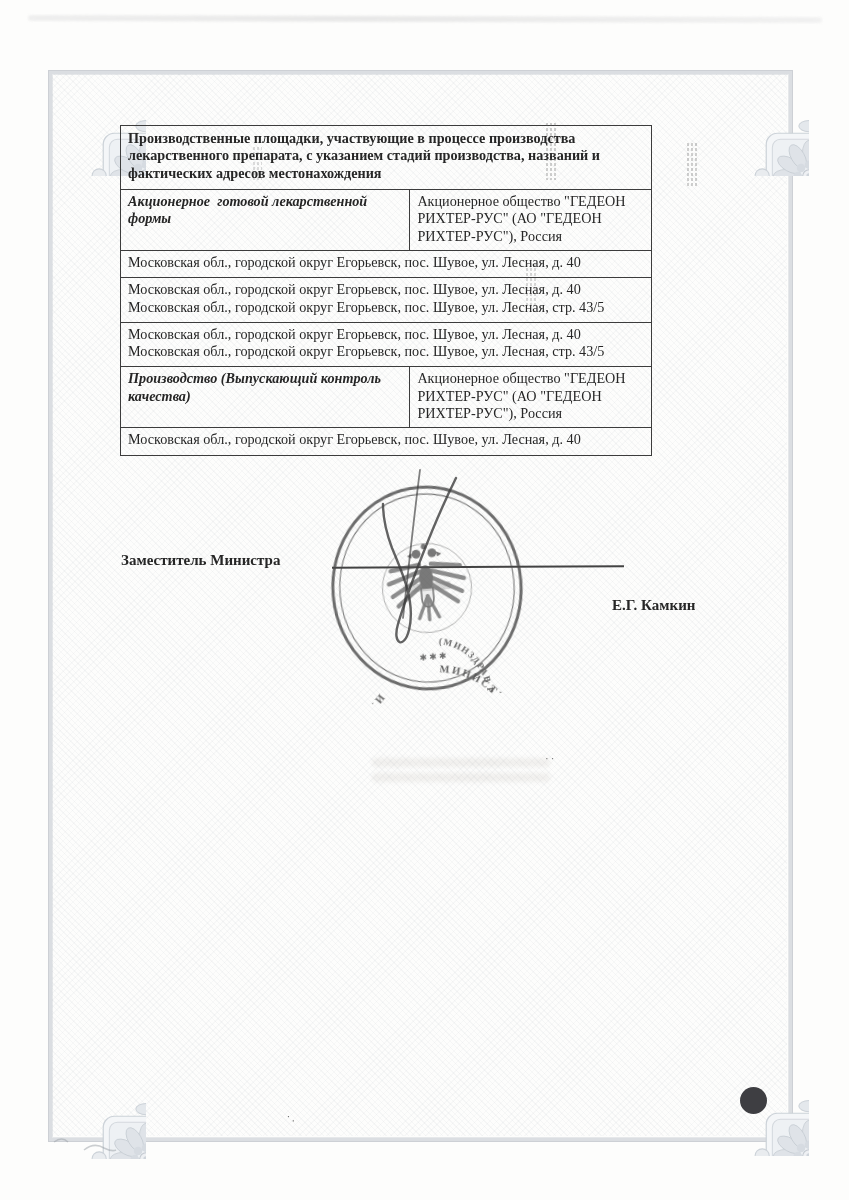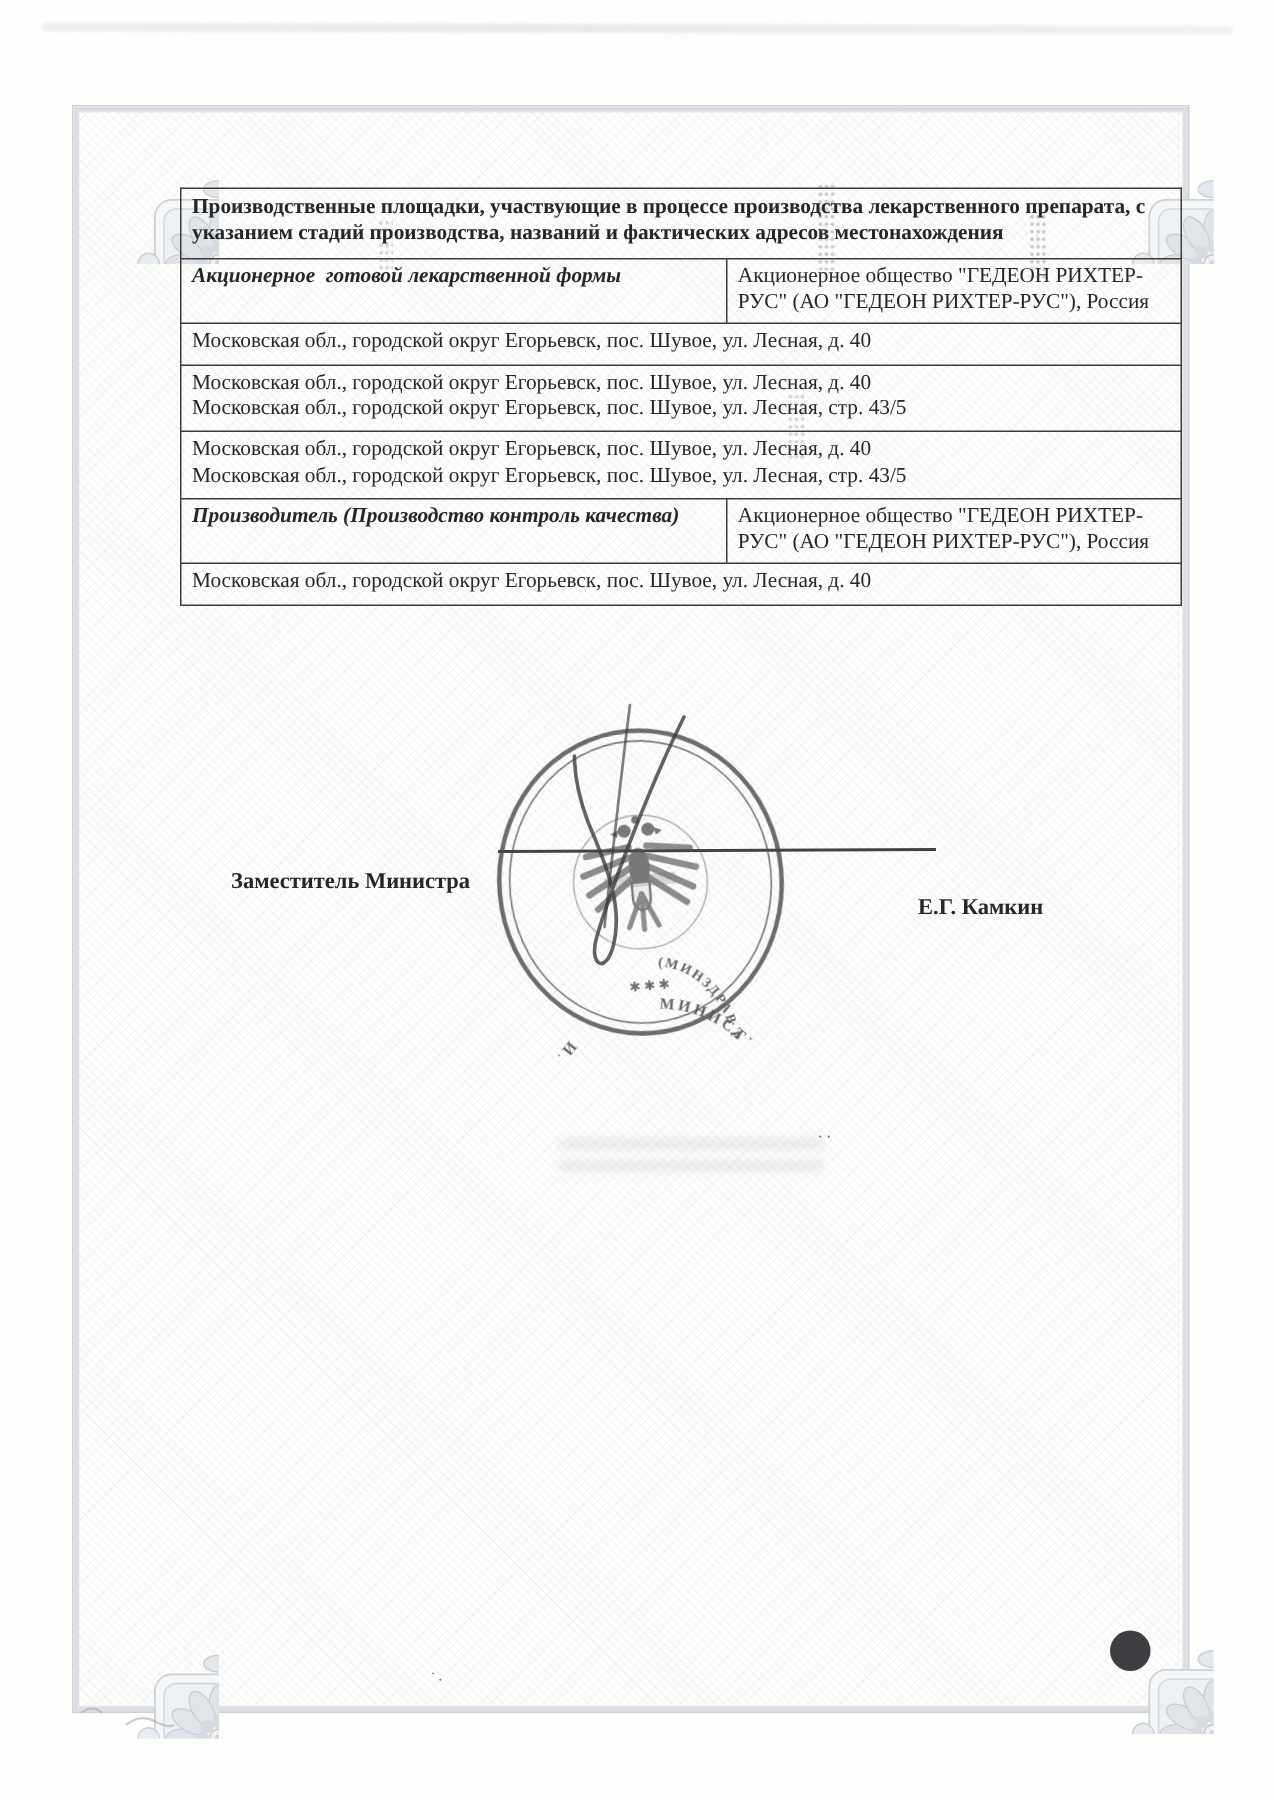--- a/index.html
+++ b/index.html
@@ -21,29 +21,29 @@
     background:
       repeating-linear-gradient(45deg, rgba(176,183,191,.10) 0 1px, transparent 1px 4px),
       repeating-linear-gradient(-45deg, rgba(176,183,191,.08) 0 1px, transparent 1px 5px);
   }
   .rosette{position:absolute;width:112px;height:112px;}
   .rosette.tl{left:34px;top:64px;} .rosette.tr{left:697px;top:64px;}
   .rosette.bl{left:34px;top:1047px;} .rosette.br{left:697px;top:1044px;}
   .punch-dot{position:absolute;left:740px;top:1087px;width:27px;height:27px;border-radius:50%;
     background:#3e3e42;filter:blur(.4px);}
   
-  .doc-table{position:absolute;left:120px;top:125px;width:668px;border-collapse:collapse;
+  .doc-table{position:absolute;left:120px;top:125px;width:532px;border-collapse:collapse;
     font-size:14.2px;line-height:1.22;filter:blur(.18px);}
   .doc-table td{border:1.7px solid #3c3c3c;padding:3px 7px 5px;vertical-align:top;}
   .doc-table td.hdr{font-weight:bold;padding:4px 7px 7px;}
   .doc-table td.stage{font-weight:bold;font-style:italic;width:308px;white-space:pre-wrap;}
   .doc-table td.mfr{width:254px;}
   .doc-table td.addr{padding:3px 7px 6px;}
   
-  .sig-title{position:absolute;left:121px;top:580px;font-size:15px;font-weight:bold;margin-left:33px;}
+  .sig-title{position:absolute;left:121px;top:552px;font-size:15px;font-weight:bold;}
   .sig-name{position:absolute;left:612px;top:549px;font-size:15px;font-weight:bold;margin-top:48px;}
   .sig-line{position:absolute;left:332px;top:566px;width:292px;height:2px;background:#2f2f2f;
     opacity:.9;transform:rotate(-.25deg);}
   .stamp{position:absolute;left:323px;top:477px;width:208px;height:222px;
     transform:rotate(-5deg);opacity:.92;filter:blur(.25px);}
   .scribble{position:absolute;left:352px;top:466px;width:150px;height:208px;}
   
   .speckle{position:absolute;opacity:.28;filter:blur(.3px);
     background-image:radial-gradient(circle, #5a5a5a 38%, transparent 40%);
     background-size:4px 5px;}
@@ -99,21 +99,21 @@
     </tr>
 
     <tr>
       <td class="addr" colspan="2">
         <div>Московская обл., городской округ Егорьевск, пос. Шувое, ул. Лесная, д. 40</div>
         <div>Московская обл., городской округ Егорьевск, пос. Шувое, ул. Лесная, стр. 43/5</div>
       </td>
     </tr>
 
     <tr>
-      <td class="stage">Производитель (Производство контроль качества)</td>
+      <td class="stage">Производство (Выпускающий контроль качества)</td>
       <td class="mfr">Акционерное общество "ГЕДЕОН РИХТЕР-РУС" (АО "ГЕДЕОН РИХТЕР-РУС"), Россия</td>
     </tr>
     <tr>
       <td class="addr" colspan="2">
         <div>Московская обл., городской округ Егорьевск, пос. Шувое, ул. Лесная, д. 40</div>
       </td>
     </tr>
   </tbody>
     </table>
 

